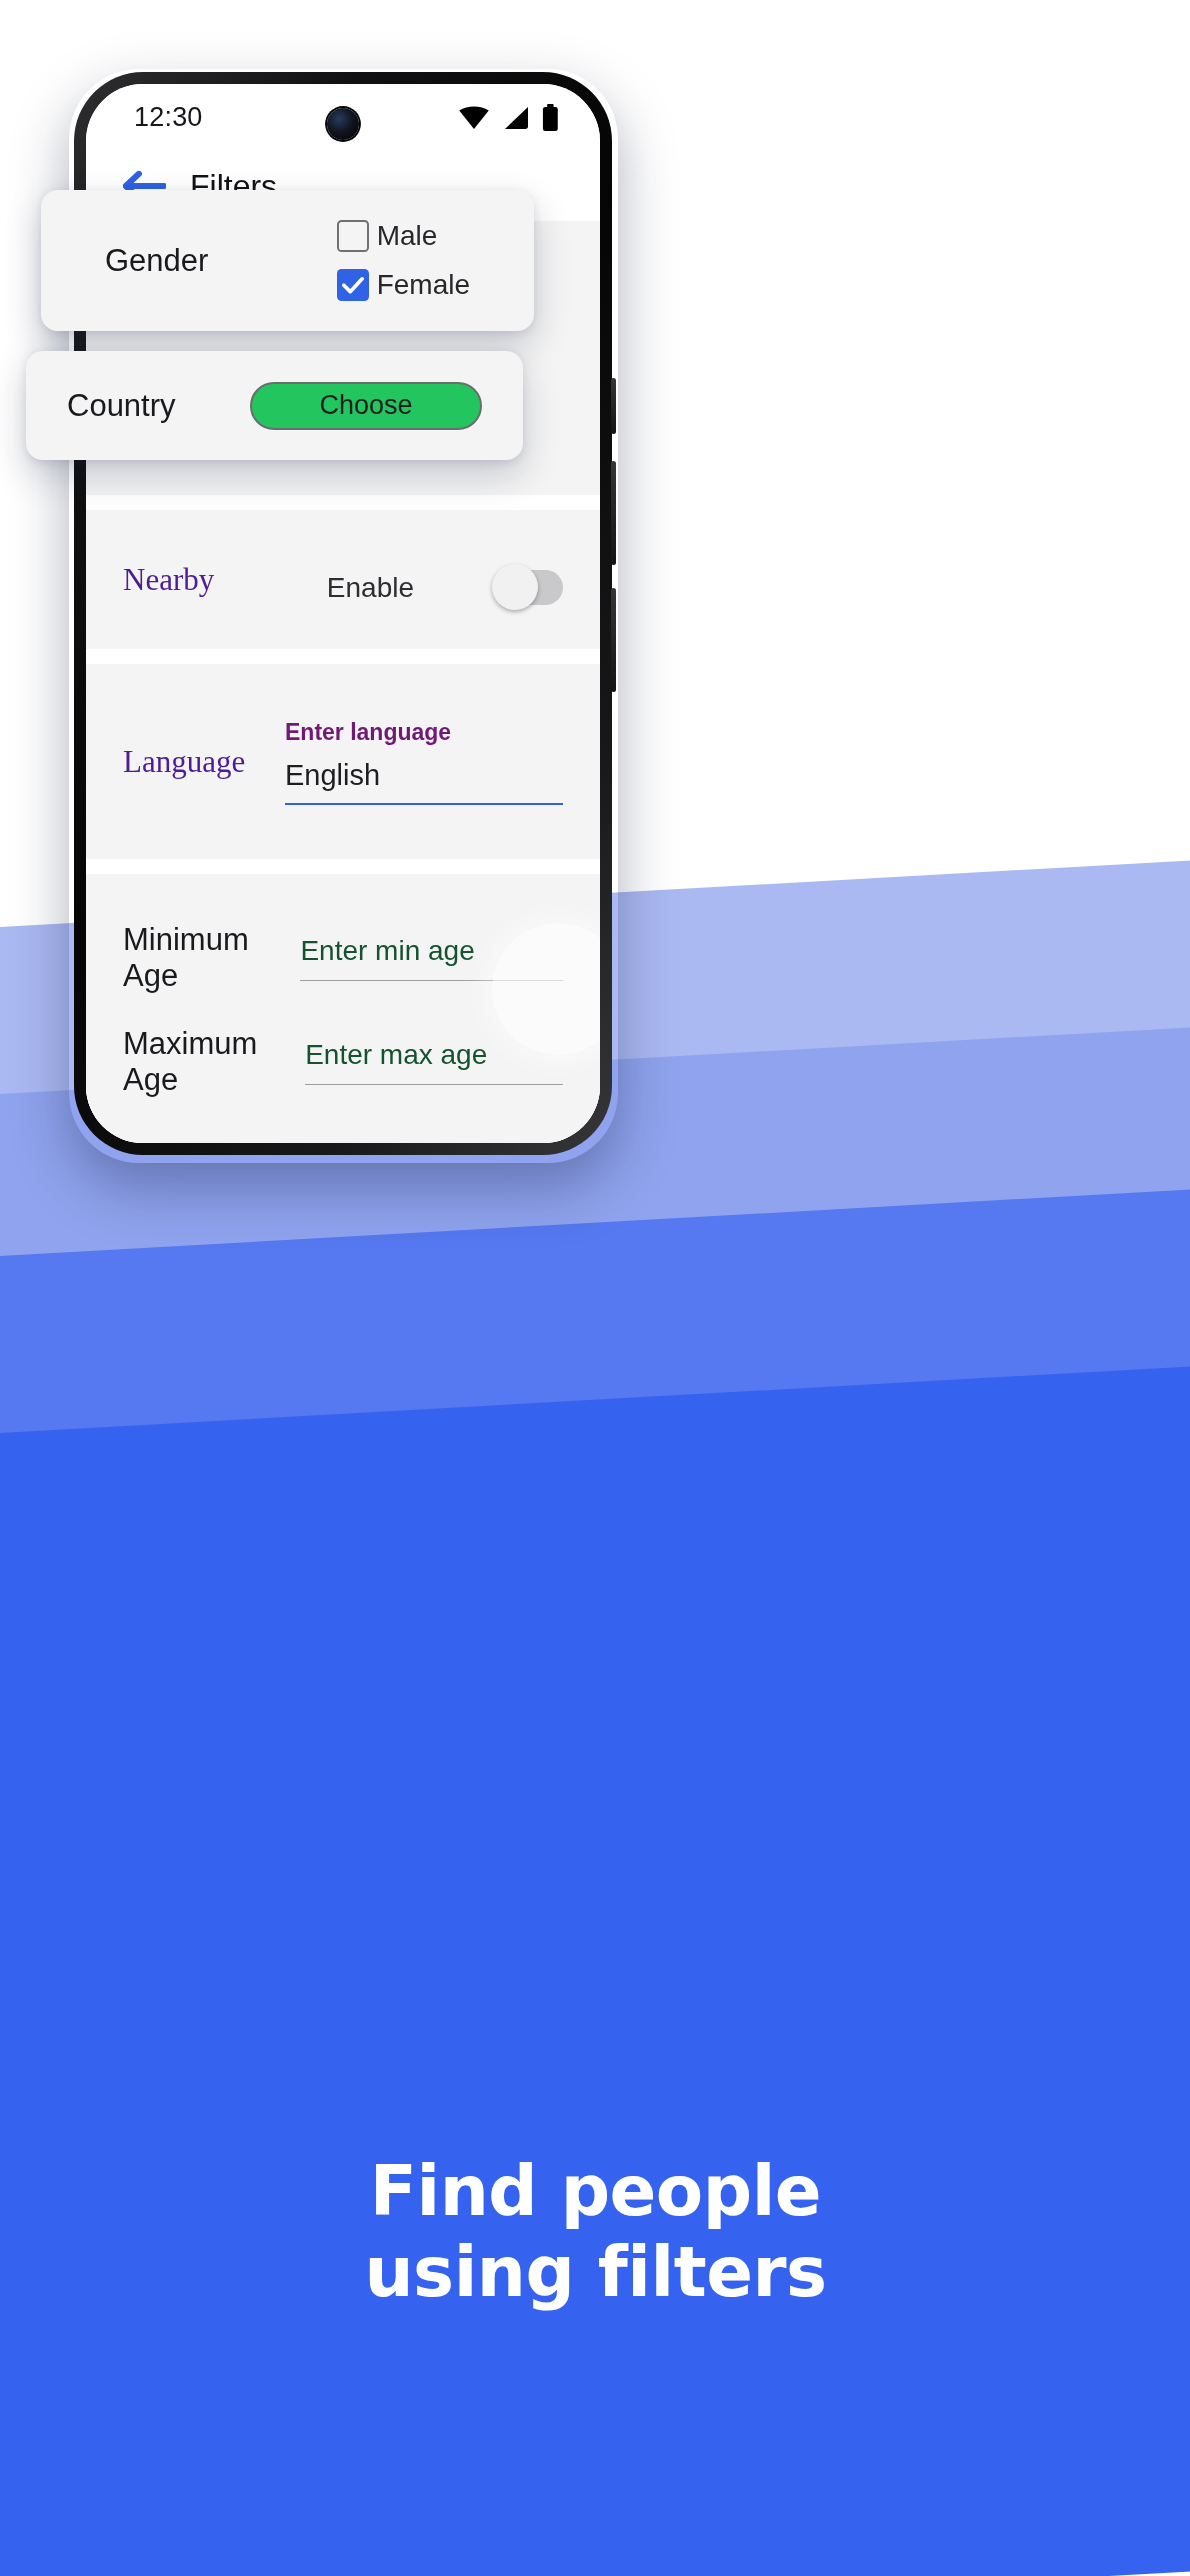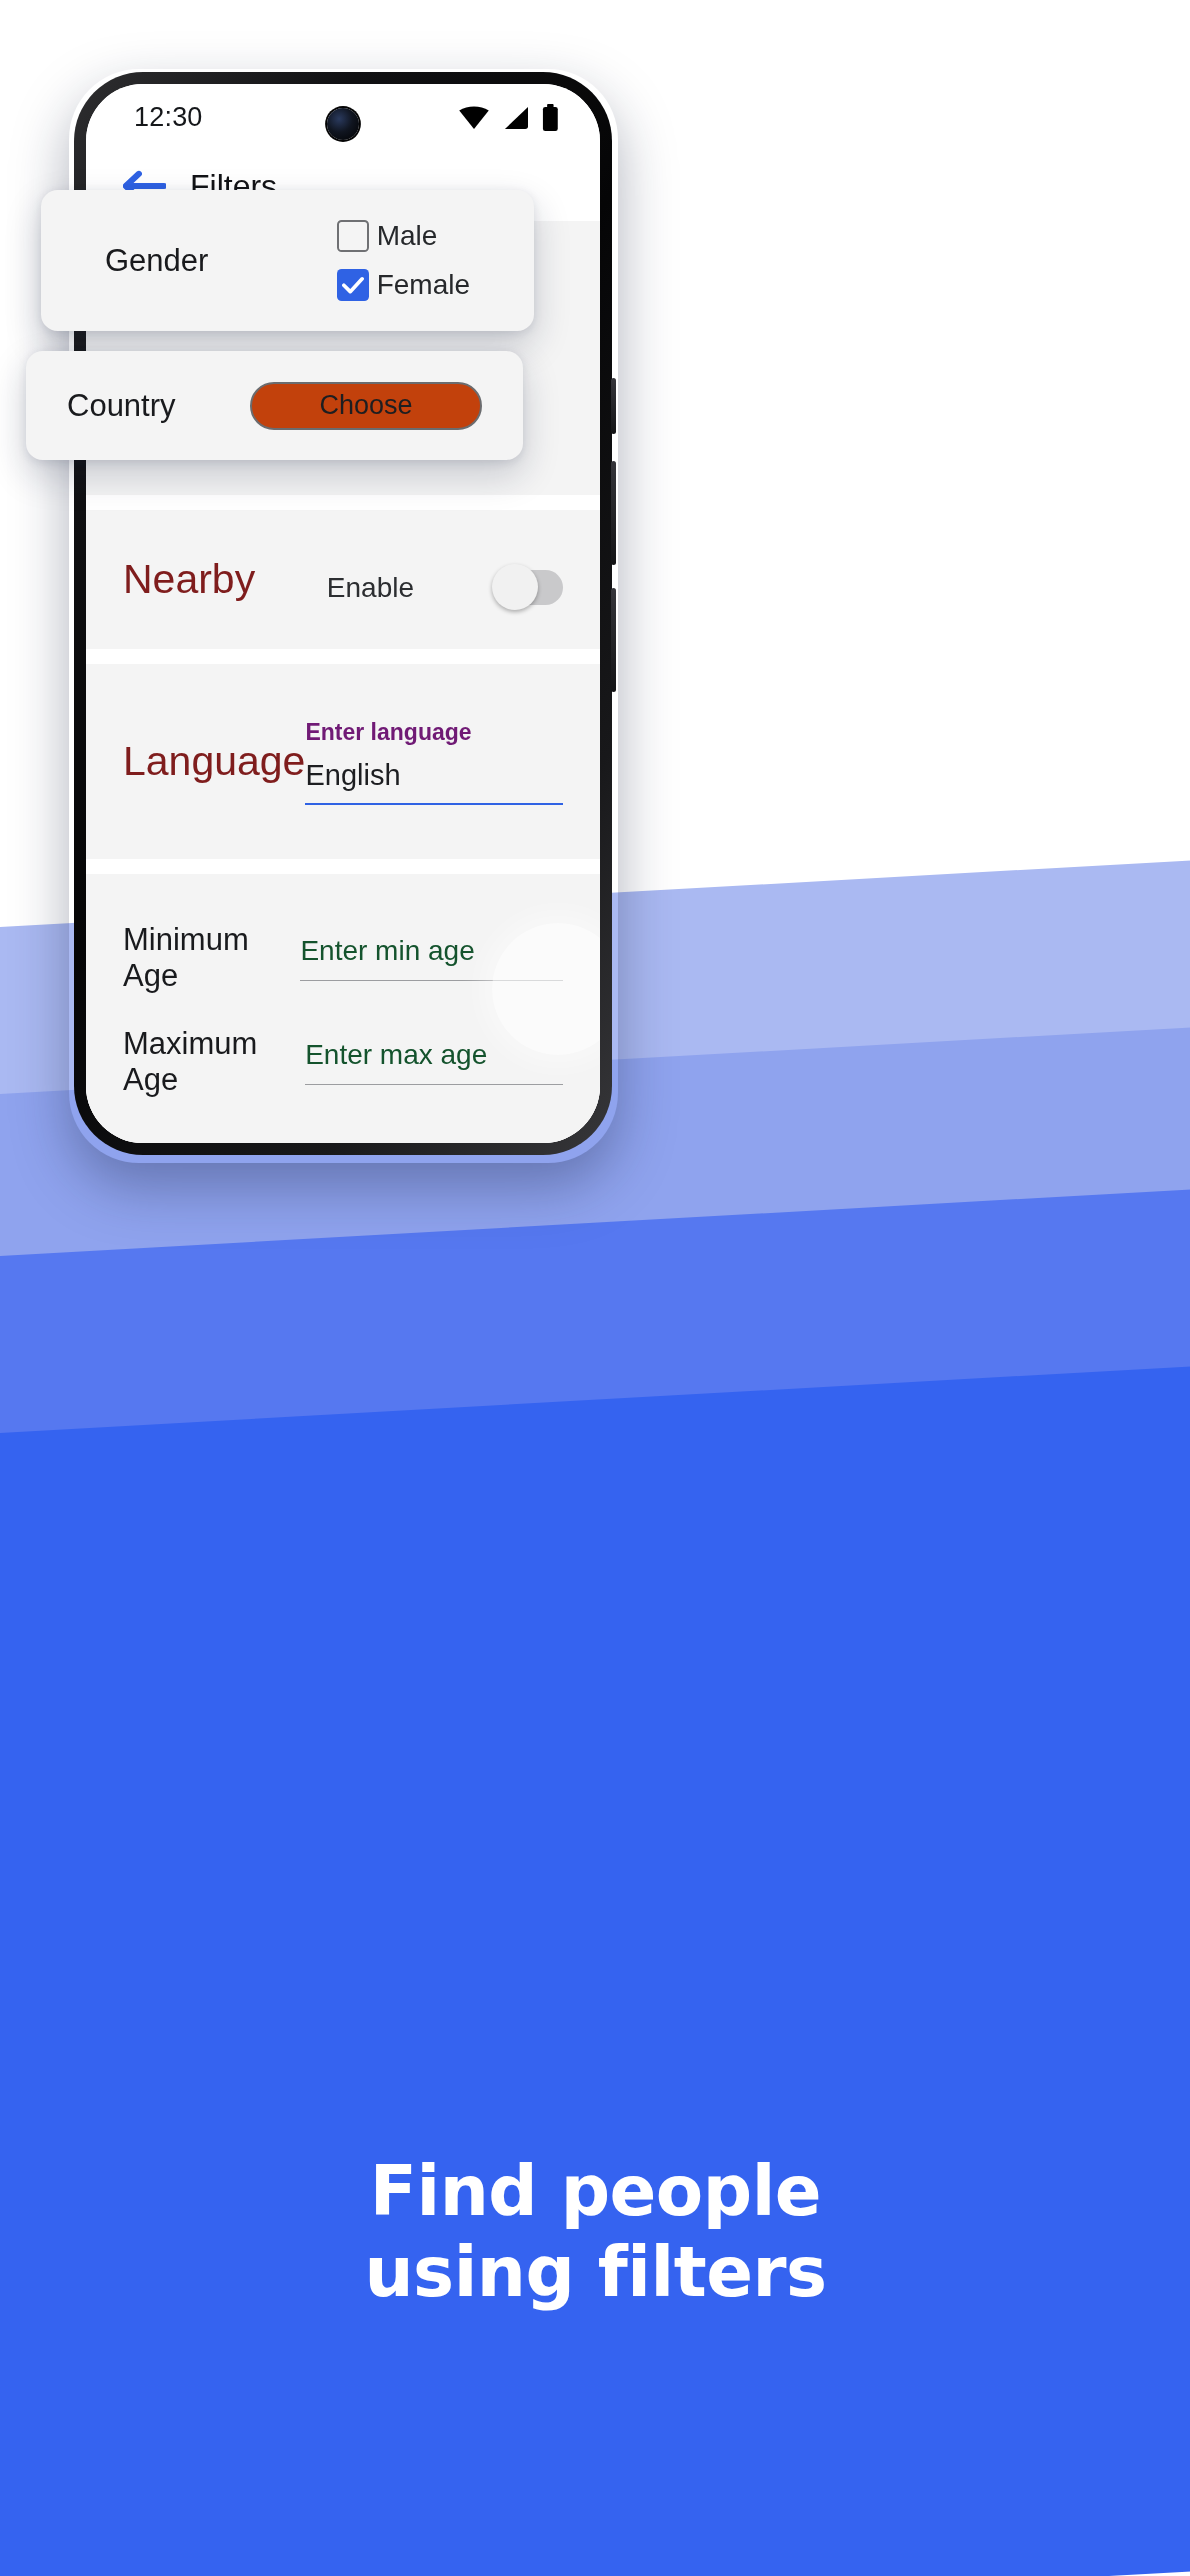--- a/index.html
+++ b/index.html
@@ -87,21 +87,21 @@
     height:calc(100% - 137px);
   }
   .panel { background:#f4f4f4; }
   .divider-gap { height:15px; background:#ffffff; }
 
   .row {
     display:flex; align-items:center;
     padding:0 37px;
     background:#f4f4f4;
   }
-  .row-label { font-size:41px; color:#7f1d1d; }
+  .row-label { font-size:31px; color:#4c1d95;font-family:Liberation Serif, serif; }
 
   
   #row-nearby { height:139px; }
   #nearby-enable-wrap { margin-left:auto; display:flex; align-items:center; gap:80px;margin-top:16px; }
   #nearby-enable-label { font-size:28px; color:#2c2e31; }
   #toggle {
     width:69px; height:35px; border-radius:18.5px;
     background:#c9c9cb; position:relative; flex:none;
   }
   #toggle-knob {
@@ -160,21 +160,21 @@
   .cb {
     width:32px; height:32px; border-radius:4.6px; flex:none;
     display:flex; align-items:center; justify-content:center;
   }
   .cb-off { border:2.8px solid #6f7073; background:transparent; }
   .cb-on  { background:#2f62e4; }
 
   #choose-btn {
     margin-left:auto;
     width:232px; height:48px; border-radius:25px;
-    border:2.3px solid #6b6c6f; background:#c2410c;
+    border:2.3px solid #6b6c6f; background:#22c55e;
     display:flex; align-items:center; justify-content:center;
     font-size:27px; color:#1d1e21;
   }
 
   
   #caption {
     position:absolute; left:0; right:0; top:2151px;
     z-index:40; text-align:center; color:#ffffff;
     font-family:"DejaVu Sans", sans-serif;
     font-weight:700; font-size:69px; line-height:1.18;

